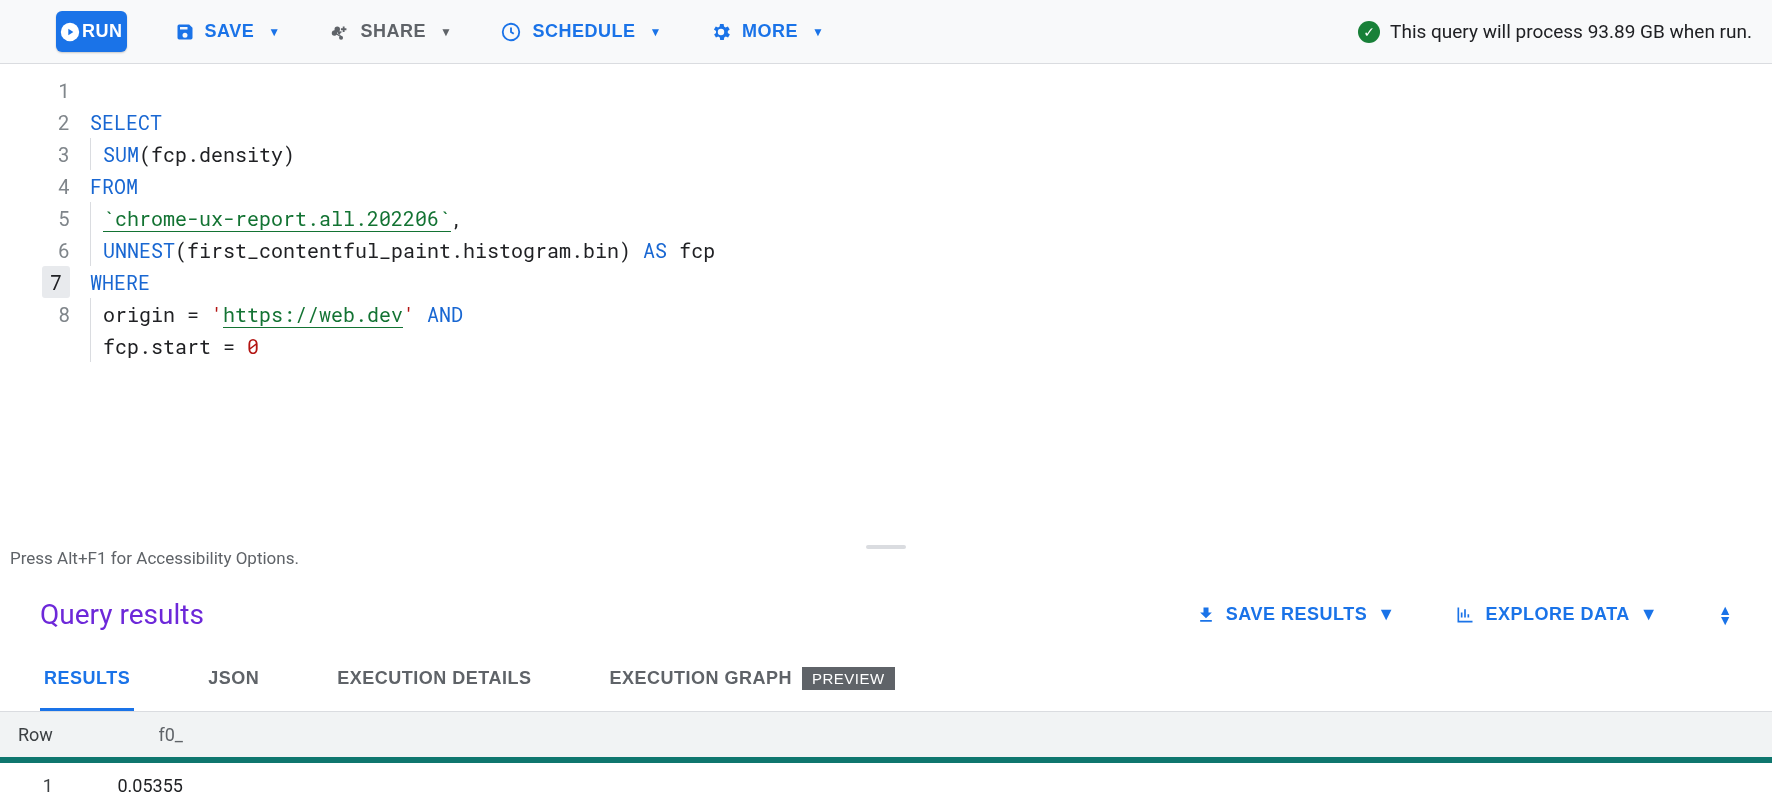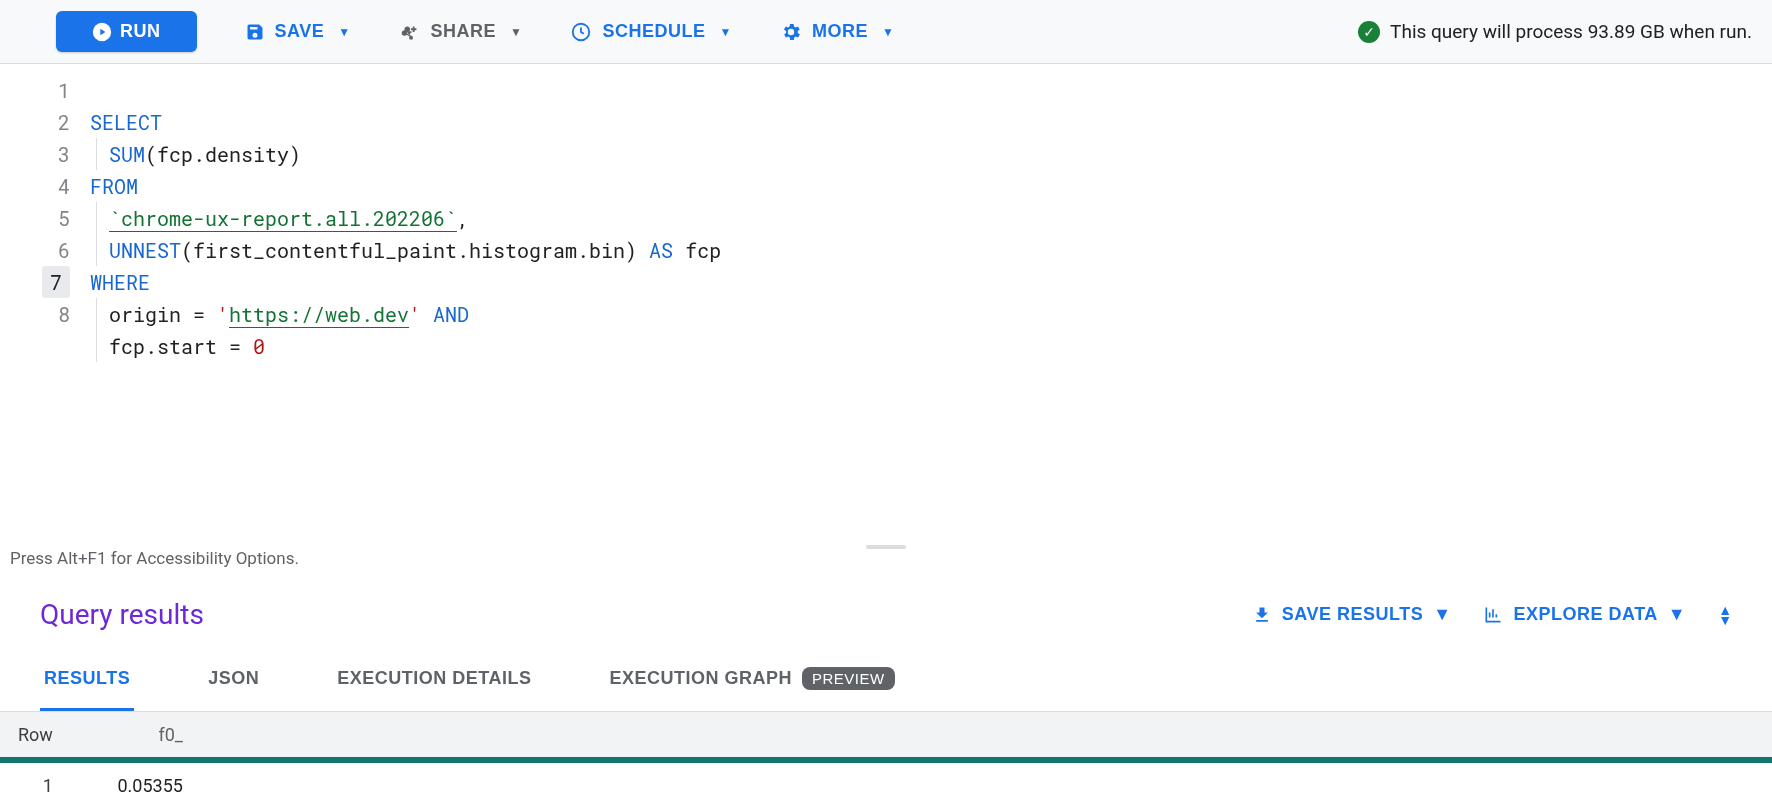--- a/index.html
+++ b/index.html
@@ -1,56 +1,56 @@
 <!DOCTYPE html>
 <html><head>
 <meta charset="utf-8">
 <style>
 * { box-sizing: border-box; margin: 0; padding: 0; }
 body { font-family: "Google Sans", Roboto, Arial, sans-serif; font-size: 14px; color: #202124; background: #fff; width: 1772px; }
 
 
 .toolbar { display: flex; align-items: center; height: 64px; padding: 0 20px 0 56px; border-bottom: 1px solid #dadce0; background: #f8f9fa; gap: 48px; }
-.run-btn { display: inline-flex; align-items: center; gap: 8px; background: #1a73e8; color: #fff; border: none; border-radius: 6px; padding: 10px 36px; font-size: 18px; font-weight: 600; letter-spacing: 0.5px; cursor: pointer; box-shadow: 0 1px 2px rgba(0,0,0,0.2); }
+.run-btn { display: inline-flex; align-items: center; gap: 2px; background: #1a73e8; color: #fff; border: none; border-radius: 6px; padding: 10px 4px; font-size: 18px; font-weight: 600; letter-spacing: 0.5px; cursor: pointer; box-shadow: 0 1px 2px rgba(0,0,0,0.2); }
 .tbtn { display: inline-flex; align-items: center; gap: 10px; background: none; border: none; font-size: 18px; font-weight: 600; letter-spacing: 0.5px; cursor: pointer; color: #1a73e8; justify-content: flex-end; }
 .tbtn.muted { color: #5f6368; }
 .tbtn .chev { font-size: 12px; margin-left: 4px; }
 .spacer { flex: 1; }
 .status { display: flex; align-items: center; gap: 10px; font-size: 19px; color: #202124; }
 .status .ok { display:inline-flex; width:22px; height:22px; border-radius:50%; background:#188038; color:#fff; align-items:center; justify-content:center; font-size:14px; }
 
 
 .editor-wrap { display: flex; background: #fff; }
 .gutter { width: 90px; padding: 10px 20px 10px 0; text-align: right; color: #80868b; font-family: "Roboto Mono", Menlo, monospace; font-size: 20px; line-height: 32px; user-select: none; background:#fff; }
 .gutter .ln.active { color:#202124; background:#e8eaed; border-radius:3px; display:inline-block; width:28px; text-align:center; }
 .code { flex: 1; padding: 10px 0; font-family: "Roboto Mono", Menlo, monospace; font-size: 20px; line-height: 32px; white-space: pre; color: #202124; position:relative; }
-.code .indent-guide { border-left: 1px solid #dadce0; padding-left: 12px; margin-left: 6px; display:inline-block;}
+.code .indent-guide { border-left: 1px solid #dadce0; padding-left: 12px; display:inline-block;}
 .kw { color: #1967d2; }
 .fn { color: #1967d2; }
 .str { color: #b31412; }
 .tbl { color: #137333; border-bottom: 1px solid #137333; }
 .lnk { color: #137333; border-bottom: 1px solid #137333; }
 .num { color: #b31412; }
 
 .editor-footer { padding: 2px 10px 6px; color: #5f6368; font-size: 17px; }
 .drag-handle { text-align:center; height:10px; }
 .drag-handle .bar{display:inline-block;width:40px;height:4px;border-radius:2px;background:#dadce0;}
 
 
 .results-hdr { display: flex; align-items: center; padding: 24px 40px 18px; }
 .results-hdr h2 { font-size: 28px; font-weight: 400; color: #6d28d9; }
-.results-actions { margin-left: auto; display: flex; align-items: center; gap: 32px; }
+.results-actions { margin-left: auto; display: flex; align-items: center; gap: 60px; }
 .rbtn { display: inline-flex; align-items: center; gap: 10px; background: none; border: none; color: #1a73e8; font-size: 18px; font-weight: 600; letter-spacing: 0.5px; cursor: pointer; }
 .expand-btn { background:none; border:none; color:#1a73e8; cursor:pointer; display:flex; flex-direction:column; gap:0; line-height:10px; font-size:14px;}
 
 
 .tabs { display: flex; gap: 70px; padding: 0 40px; border-bottom: 1px solid #dadce0; }
 .tab { padding: 18px 4px; font-size: 18px; font-weight: 600; letter-spacing: 0.5px; color: #5f6368; border: none; background: none; cursor: pointer; border-bottom: 3px solid transparent; display:flex; align-items:center; gap:10px;}
 .tab.active { color: #1a73e8; border-bottom-color: #1a73e8; }
-.badge { background: #5f6368; color: #fff; font-size: 15px; padding: 3px 10px; border-radius: 8px; font-weight:500;}
+.badge { background: #5f6368; color: #fff; font-size: 15px; padding: 3px 10px; border-radius: 0; font-weight:500;}
 
 
 .rtable { width: 100%; border-collapse: collapse; }
 .rtable th, .rtable td { text-align: right; padding: 12px 18px; font-size: 18px; border-bottom: 1px solid #e8eaed; }
 .rtable thead th { background: #f1f3f4; color: #5f6368; font-weight: 400; border-bottom: 6px solid #0f766e;}
 .rtable .rownum { text-align: right; width: 70px; color:#3c4043;}
 
 svg { display: block; }
 </style>
 </head>

